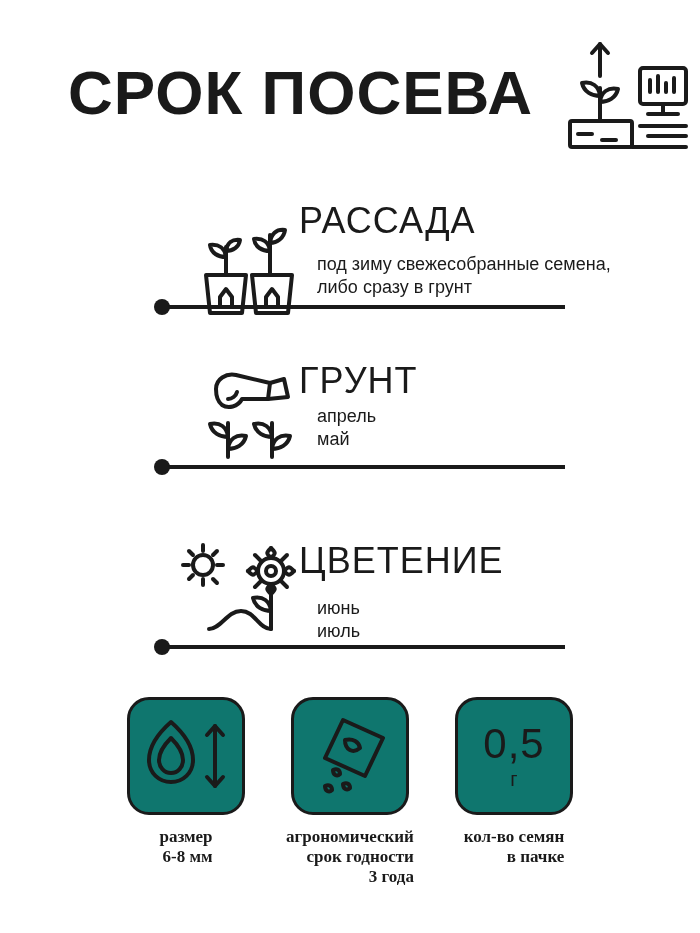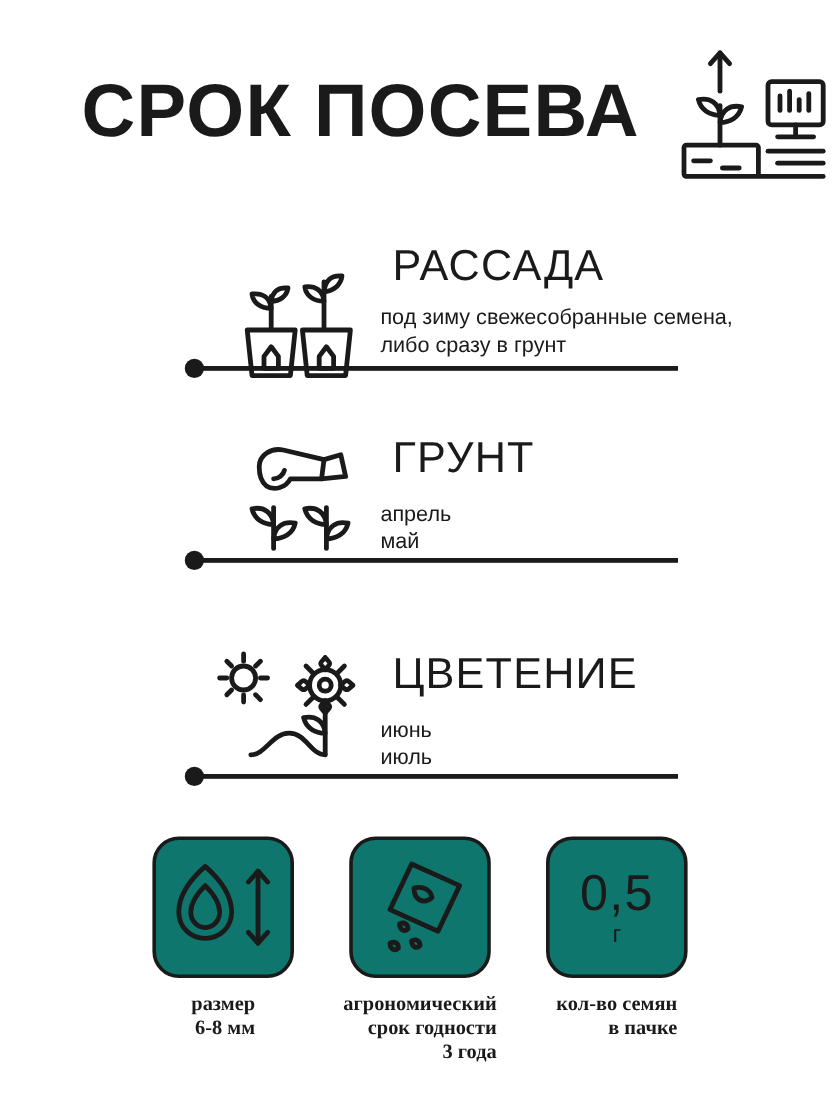--- a/index.html
+++ b/index.html
@@ -48,21 +48,21 @@
     left: 0;
     width: 700px;
   }
   .stage-icon {
     position: absolute;
     left: 185px;
     top: 0;
   }
   .stage-title {
     position: absolute;
-    left: 327px;
+    left: 299px;
     top: 0;
     font-size: 36px;
     font-weight: normal;
     letter-spacing: 1px;
     line-height: 1;
     color: #1a1a1a;
     white-space: nowrap;
   }
   .stage-desc {
     position: absolute;
@@ -93,21 +93,21 @@
   .stage-1 .stage-icon { left: 198px; top: 22px; }
   .stage-1 .stage-title { top: 8px; }
   .stage-1 .stage-desc { top: 58px; }
   .stage-1 .stage-rule { top: 110px; }
   .stage-1 .stage-dot { top: 104px; }
 
   
   .stage-2 { top: 355px; }
   .stage-2 .stage-icon { left: 198px; top: 10px; }
   .stage-2 .stage-title { top: 8px; }
-  .stage-2 .stage-desc { top: 62px; }
+  .stage-2 .stage-desc { top: 50px; }
   .stage-2 .stage-rule { top: 110px; }
   .stage-2 .stage-dot { top: 104px; }
 
   
   .stage-3 { top: 525px; }
   .stage-3 .stage-icon { left: 175px; top: 8px; }
   .stage-3 .stage-title { top: 18px; }
   .stage-3 .stage-desc { top: 72px; }
   .stage-3 .stage-rule { top: 120px; }
   .stage-3 .stage-dot { top: 114px; }

